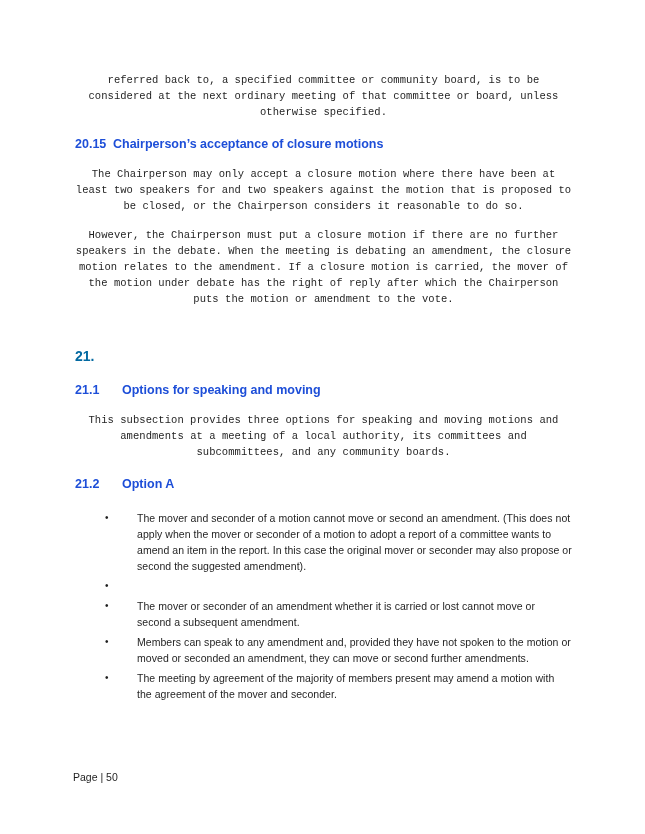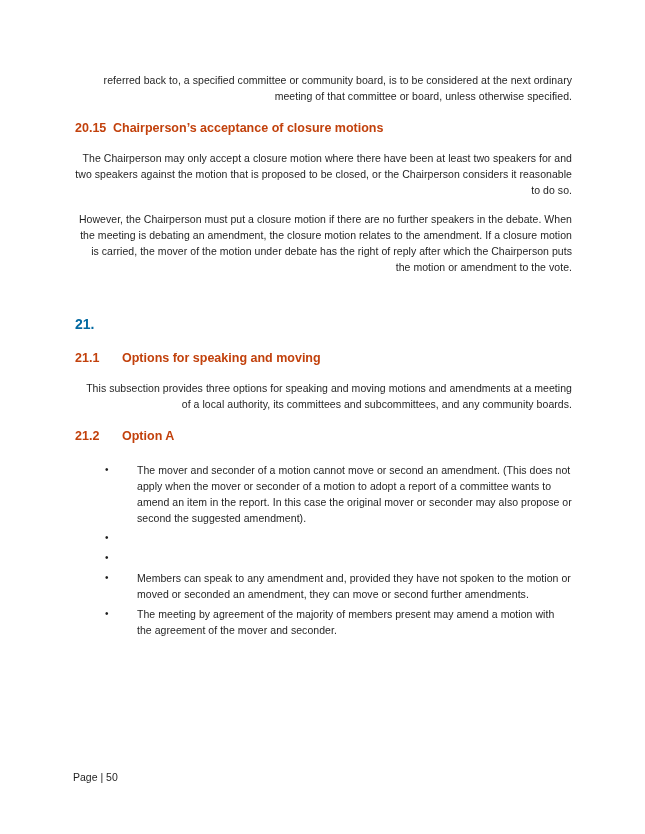--- a/index.html
+++ b/index.html
@@ -23,38 +23,39 @@
     top: 72px;
     width: 497px;
     display: flex;
     flex-direction: column;
     align-items: stretch;
   }
   p.body {
     font-size: 10.5px;
     line-height: 16px;
     margin: 0 0 13px 0;
-    text-align: right;
+    text-align: center;
     letter-spacing: 0.05px;
+    font-family: Liberation Mono, monospace;
   }
   .h1 {
     display: flex;
     font-size: 14px;
     font-weight: bold;
     line-height: 18px;
     margin: 27px 0 14px 0;
     color: #0369a1;
   }
   .h2 {
     display: flex;
     font-size: 12.5px;
     font-weight: bold;
     line-height: 17px;
     margin: 3px 0 13px 0;
-    color: #c2410c;
+    color: #1d4ed8;
   }
   .num { flex: none; }
   .num-wide { width: 47px; }
   .num-2015 { width: 38px; }
   ul.bullets {
     list-style: none;
     margin: 4px 0 0 0;
     padding: 0;
   }
   ul.bullets li {
@@ -117,20 +118,21 @@
     <ul class="bullets">
       <li>
         <span class="marker">•</span>
         <span class="btext">The mover and seconder of a motion cannot move or second an amendment. (This does not apply when the mover or seconder of a motion to adopt a report of a committee wants to amend an item in the report. In this case the original mover or seconder may also propose or second the suggested amendment).</span>
       </li>
       <li>
         <span class="marker">•</span>
       </li>
       <li>
         <span class="marker">•</span>
+        <span class="btext">The mover or seconder of an amendment whether it is carried or lost cannot move or second a subsequent amendment.</span>
       </li>
       <li>
         <span class="marker">•</span>
         <span class="btext">Members can speak to any amendment and, provided they have not spoken to the motion or moved or seconded an amendment, they can move or second further amendments.</span>
       </li>
       <li>
         <span class="marker">•</span>
         <span class="btext">The meeting by agreement of the majority of members present may amend a motion with the agreement of the mover and seconder.</span>
       </li>
     </ul>

